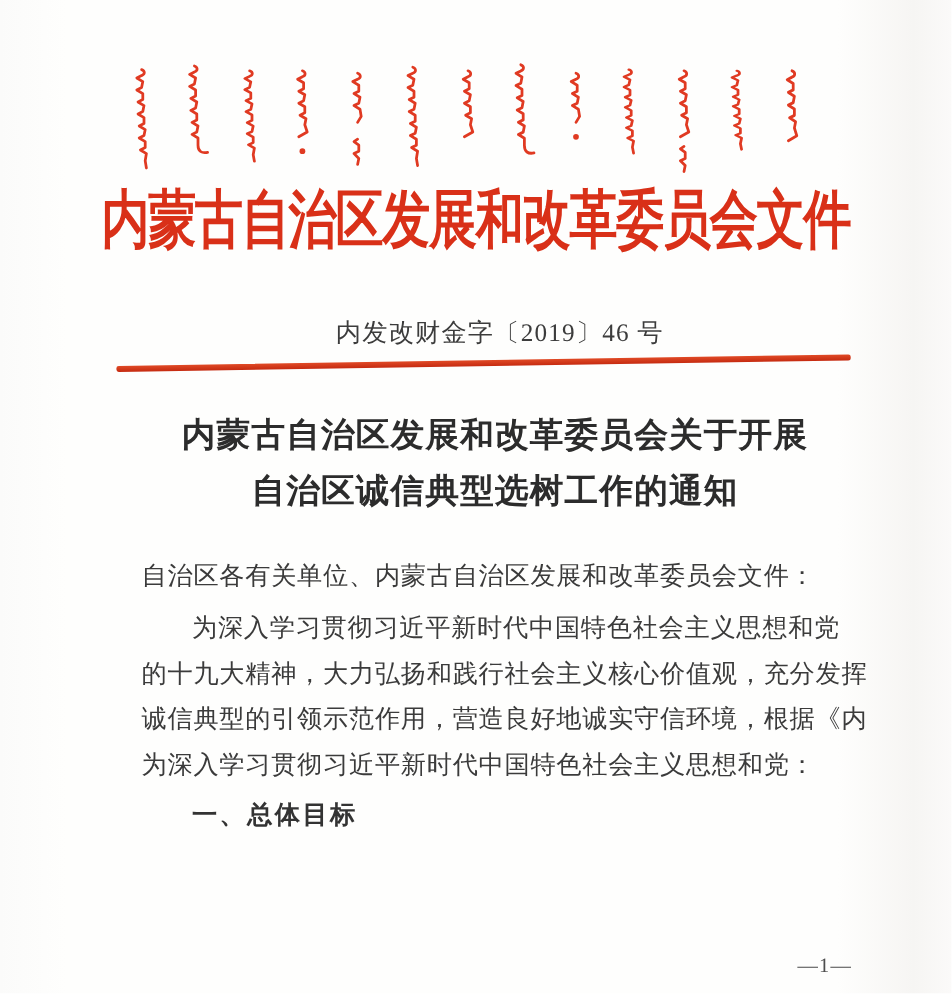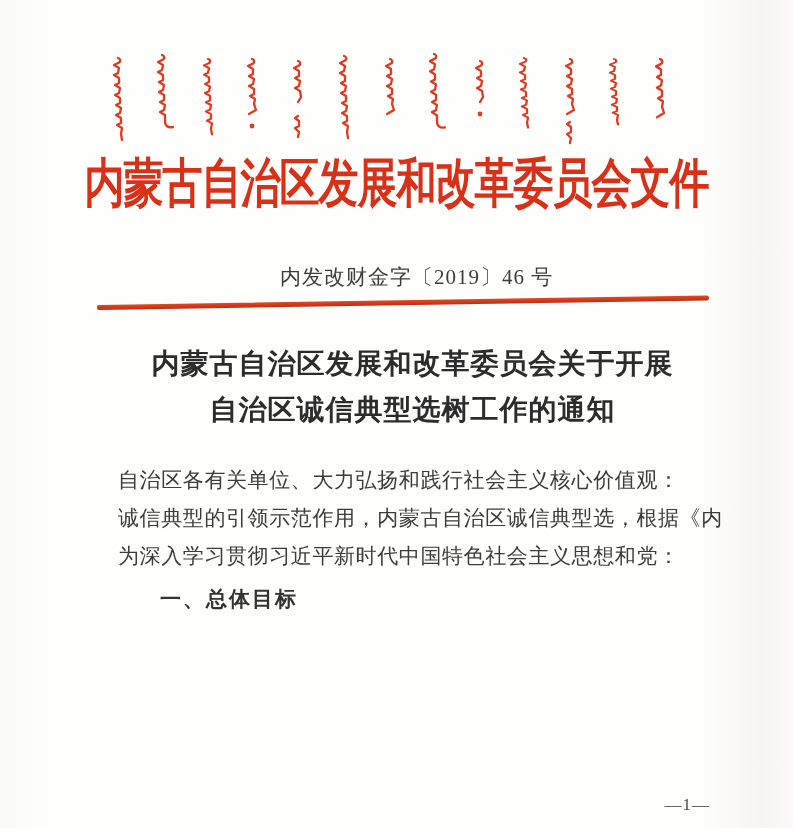--- a/index.html
+++ b/index.html
@@ -92,21 +92,23 @@
   <div class="docnum">内发改财金字〔2019〕46 号</div>
 
   <div class="redline"></div>
 
   <div class="doc-title">
     <div>内蒙古自治区发展和改革委员会关于开展</div>
     <div>自治区诚信典型选树工作的通知</div>
   </div>
 
   <div class="body-block">
-    <div class="body-line">自治区各有关单位、大力弘扬和践行社会主义核心价值观：</div>
-    <div class="body-line">诚信典型的引领示范作用，内蒙古自治区诚信典型选，根据《内</div>
+    <div class="body-line">自治区各有关单位、内蒙古自治区发展和改革委员会文件：</div>
+    <div class="body-line indent-first">为深入学习贯彻习近平新时代中国特色社会主义思想和党</div>
+    <div class="body-line">的十九大精神，大力弘扬和践行社会主义核心价值观，充分发挥</div>
+    <div class="body-line">诚信典型的引领示范作用，营造良好地诚实守信环境，根据《内</div>
     <div class="body-line">为深入学习贯彻习近平新时代中国特色社会主义思想和党：</div>
     <div class="body-line section-heading">一、总体目标</div>
   </div>
 
   <div class="pagenum">—1—</div>
 
 </div>
 
 </body></html>

